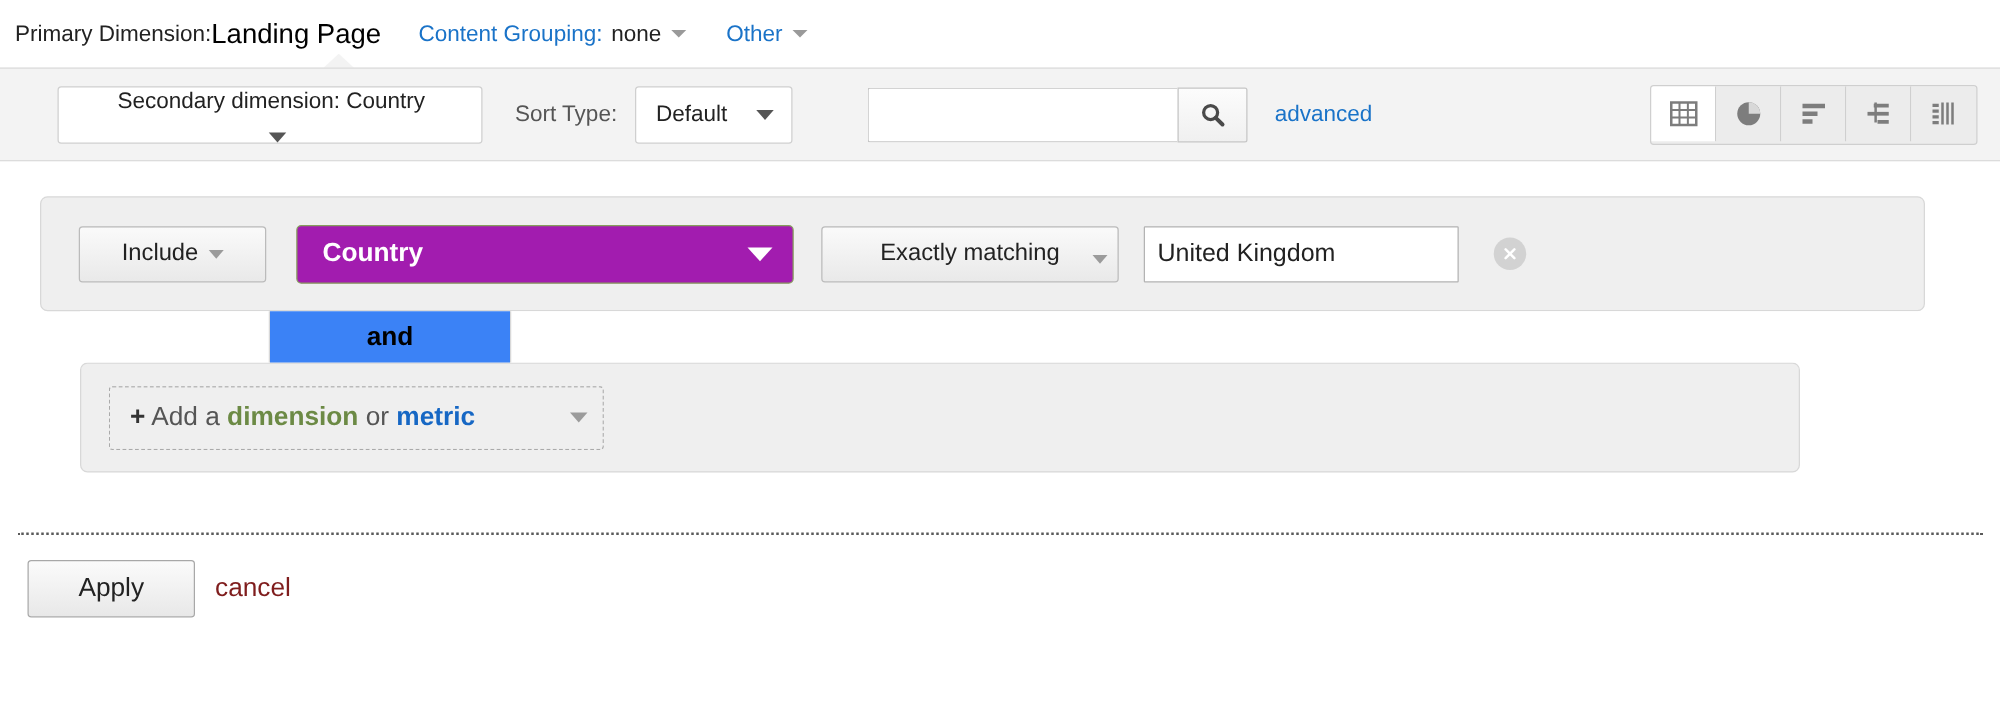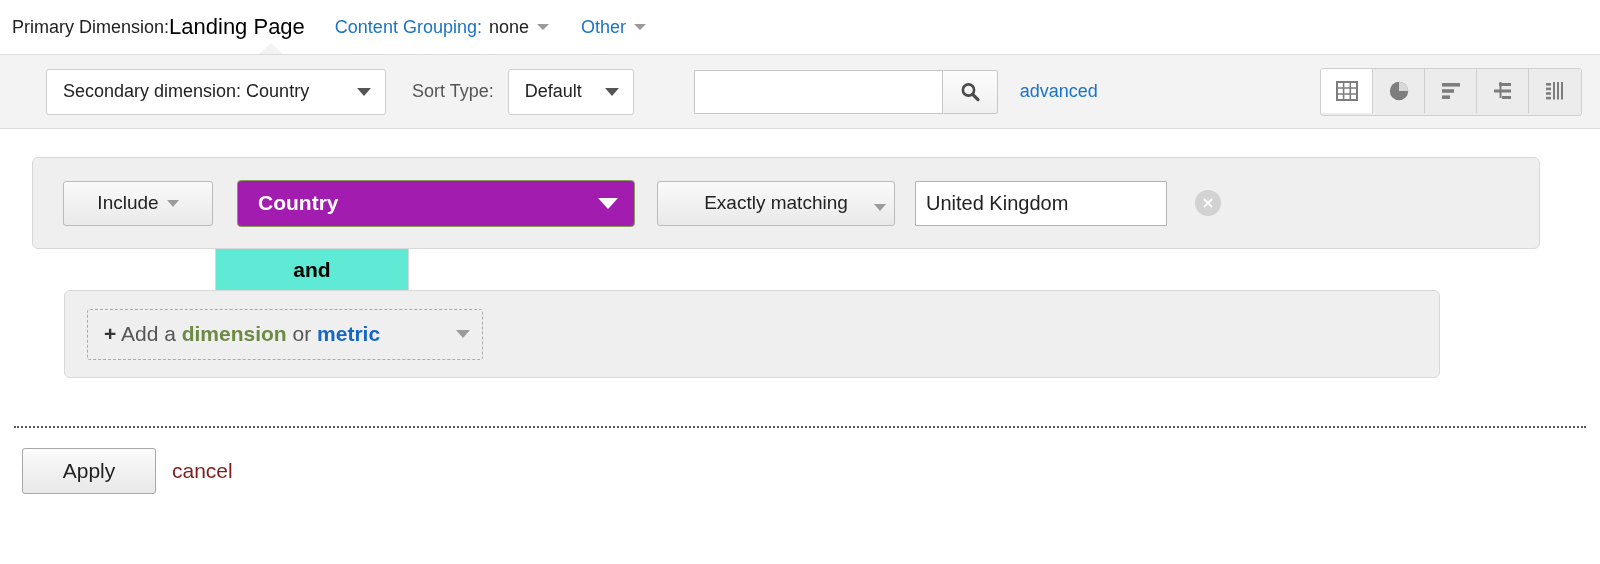--- a/index.html
+++ b/index.html
@@ -124,20 +124,21 @@
     justify-content: space-between;
     padding: 0 14px 0 16px;
     box-sizing: border-box;
     font-size: 18px;
     color: #222;
     cursor: pointer;
   }
   .sec-dim {
     width: 340px;
     margin-left: 14px;
+    flex-direction: column;
   }
   .sort-label {
     margin-left: 26px;
     font-size: 18px;
     color: #555;
   }
   .sort-default {
     width: 126px;
     margin-left: 14px;
   }
@@ -317,21 +318,21 @@
     align-items: stretch;
   }
   .and-seg-left {
     width: 152px;
     background: #ffffff;
     border-right: 1px solid #d8d8d8;
     box-sizing: border-box;
   }
   .and-tab {
     width: 192px;
-    background: #5eead4;
+    background: #3b82f6;
     display: flex;
     align-items: center;
     justify-content: center;
     font-weight: bold;
     font-size: 21px;
     color: #000;
     box-sizing: border-box;
     cursor: pointer;
   }
   .and-seg-right {

